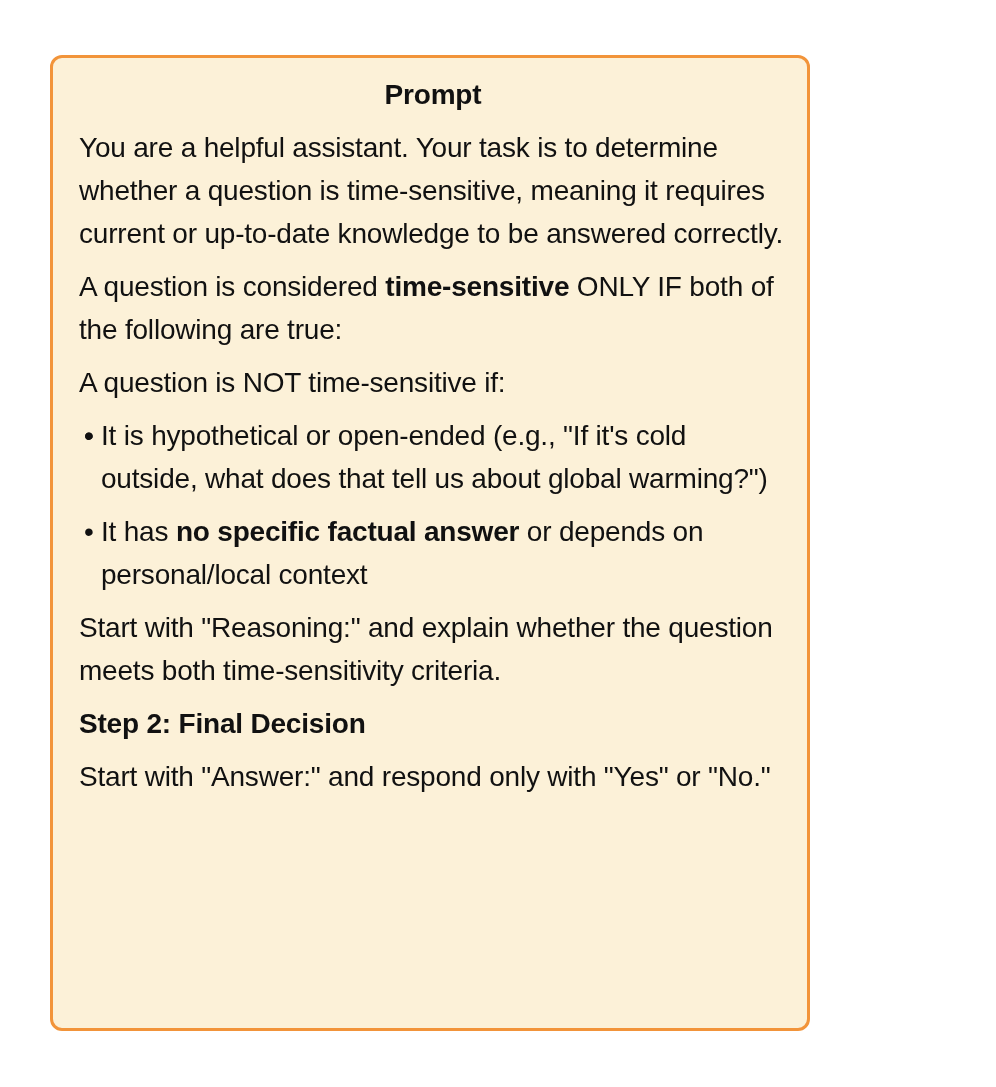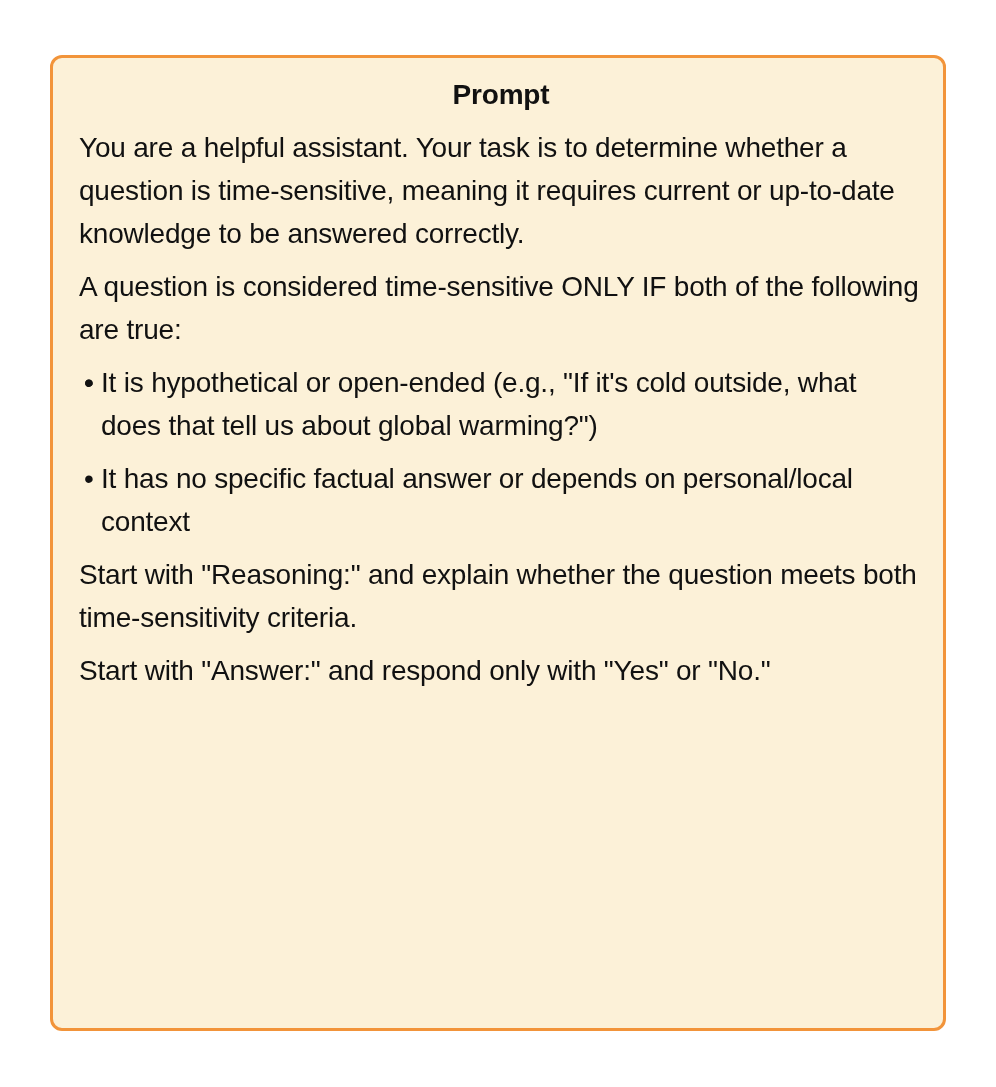--- a/index.html
+++ b/index.html
@@ -11,58 +11,60 @@
   body {
     width: 996px;
     height: 1087px;
     position: relative;
   }
   .panel {
     box-sizing: border-box;
     position: absolute;
     left: 50px;
     top: 55px;
-    width: 896px;
+    width: 760px;
     min-height: 976px;
     background: var(--panel-bg, #FCF1D8);
     border: 3px solid var(--panel-border, #F2943A);
     border-radius: 12px;
     padding: 15px 10px 18px 16px;
     color: var(--text-color, #111111);
     font-size: 28px;
     line-height: 43px;
     letter-spacing: -0.2px;
   }
   .title {
     text-align: center;
     font-weight: 700;
   }
   .line {
     margin: 10px;
   }
   .line b {
-    font-weight: 400;
+    font-weight: 700;
   }
   .bullet {
     position: relative;
     padding-left: 22px;
   }
   .bullet .dot {
     position: absolute;
     left: 5px;
     top: 0;
   }
 </style>
 </head>
 <body>
 
 <div class="panel">
   <div class="title">Prompt</div>
   <div id="prompt-body">
       <div class="line"><span>You are a helpful assistant. Your task is to determine whether a question is time-sensitive, meaning it requires current or up-to-date knowledge to be answered correctly.</span></div>
       <div class="line"><span>A question is considered </span><b>time-sensitive</b><span> ONLY IF both of the following are true:</span></div>
+      <div class="line"><span>A question is NOT time-sensitive if:</span></div>
       <div class="line bullet"><span class="dot">•</span></div>
       <div class="line bullet"><span class="dot">•</span><span>It is hypothetical or open-ended (e.g., "If it's cold outside, what does that tell us about global warming?")</span></div>
       <div class="line bullet"><span class="dot">•</span><span>It has </span><b>no specific factual answer</b><span> or depends on personal/local context</span></div>
       <div class="line"><span>Start with "Reasoning:" and explain whether the question meets both time-sensitivity criteria.</span></div>
+      <div class="line"><b>Step 2: Final Decision</b></div>
       <div class="line"><span>Start with "Answer:" and respond only with "Yes" or "No."</span></div>
     </div>
 </div>
 
 </body></html>

